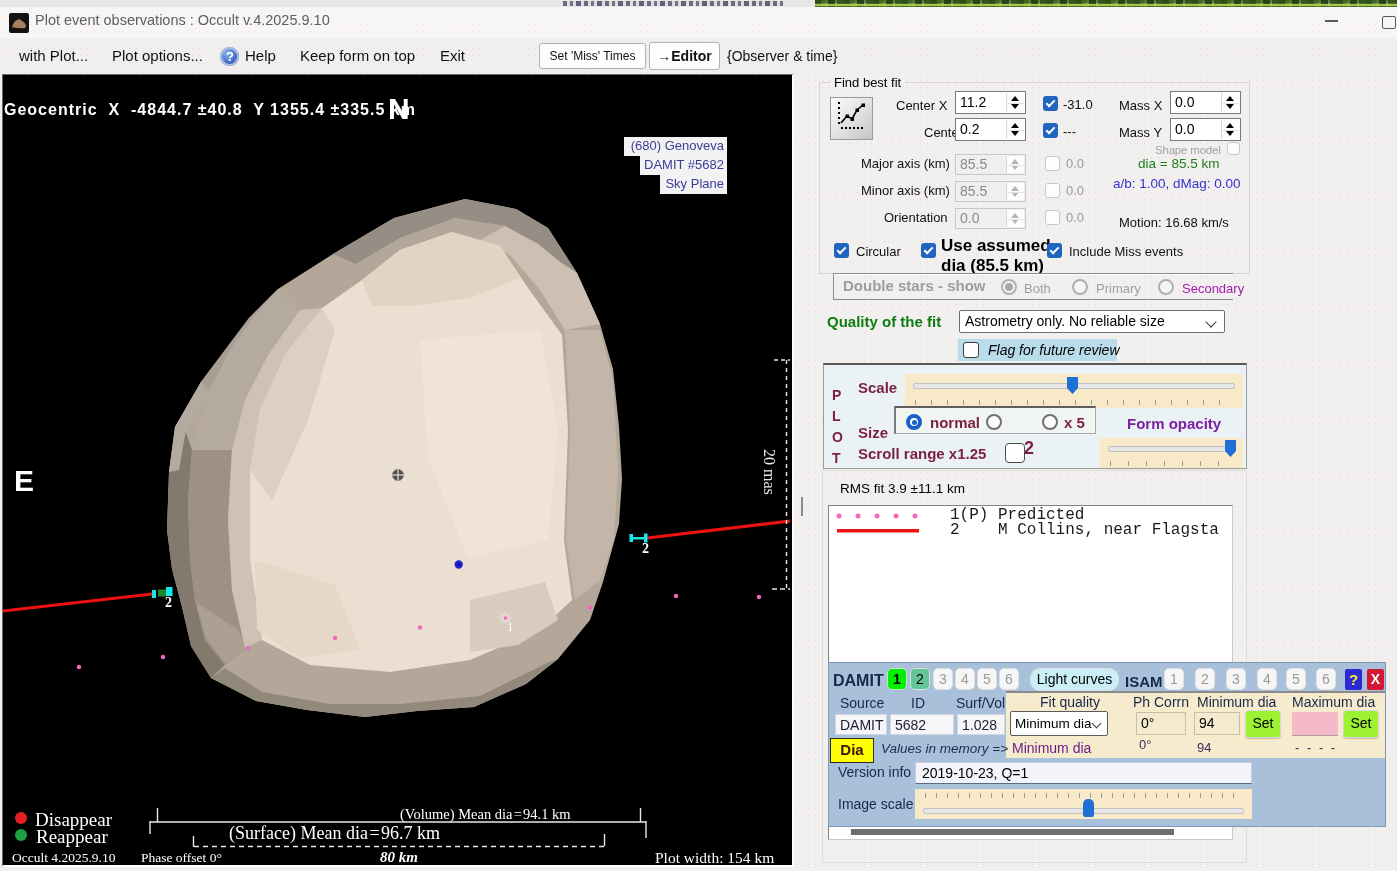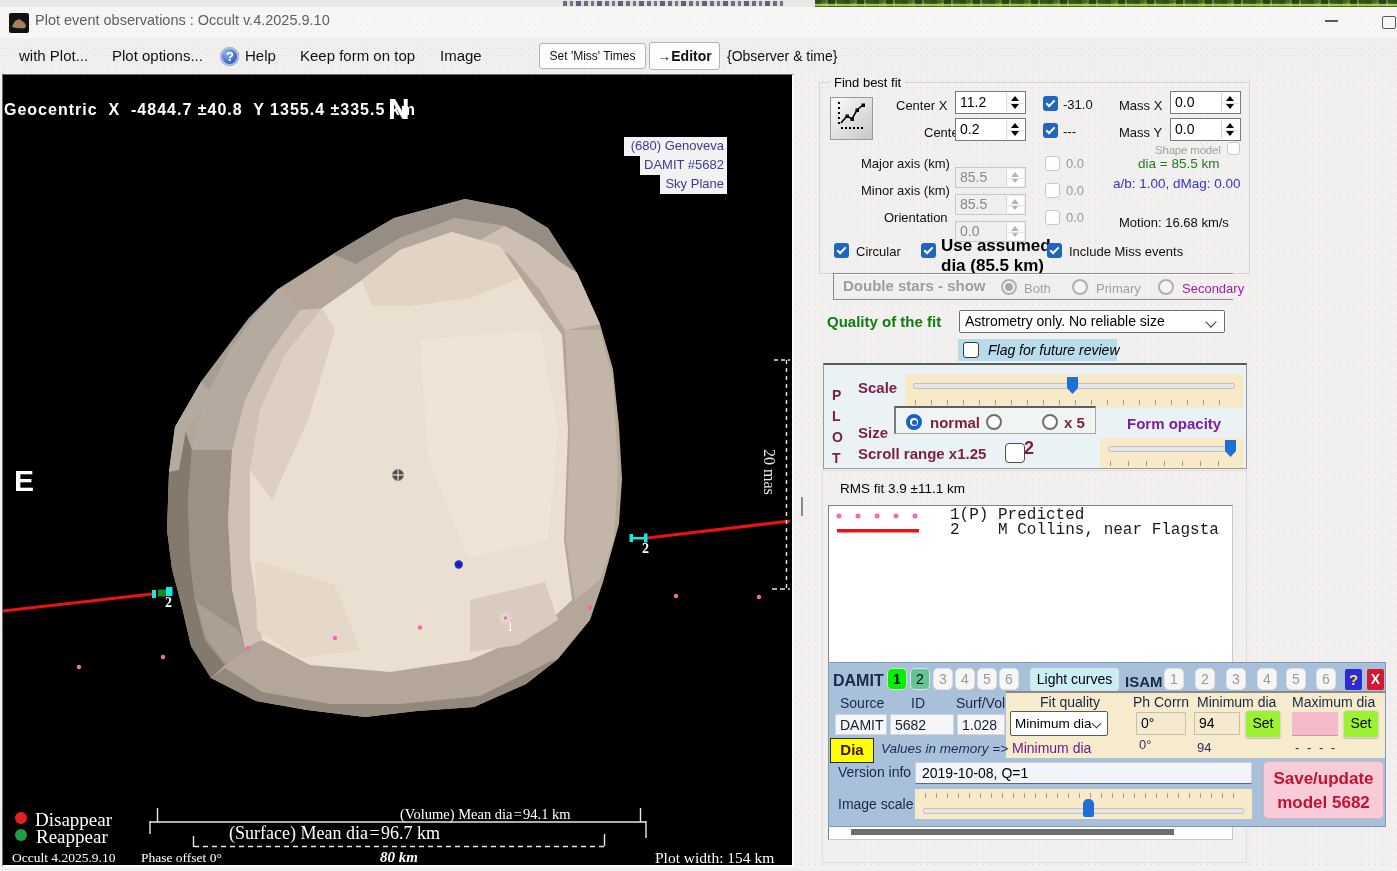--- a/index.html
+++ b/index.html
@@ -29,21 +29,21 @@
 #bigN{left:388px;top:97px;color:#fff;font-weight:bold;font-size:30px;line-height:23px;}
 #bigE{left:14px;top:470px;color:#fff;font-weight:bold;font-size:30px;line-height:22px;}
 .infolbl{background:#f2f2f2;color:#3c3c96;font-size:13px;line-height:16px;padding:1px 3px 2px 3px;text-align:right;}
 .serif{font-family:"Liberation Serif",serif;}
 .mono{font-family:"Liberation Mono",monospace;font-size:16px;line-height:15.3px;white-space:pre;color:#1a1a1a;}
 #maslbl{left:778px;top:449px;color:#e8e8e8;font-family:"Liberation Serif",serif;font-size:16px;transform:rotate(90deg);transform-origin:top left;white-space:pre;}
 
 .gb{border:1px solid #d3d2d0;}
 .lbl{font-size:13px;color:#101010;white-space:pre;}
 .tb{background:#fff;border:1px solid #7a7a7a;box-sizing:border-box;font-size:14px;color:#000;padding-left:4px;}
-.tbd{background:#f1efee;border:1px solid #c8c7c5;box-sizing:border-box;font-size:14px;color:#8a8a8a;padding-left:4px;margin-top:13px;}
+.tbd{background:#f1efee;border:1px solid #c8c7c5;box-sizing:border-box;font-size:14px;color:#8a8a8a;padding-left:4px;}
 .cb{width:15px;height:15px;background:#2065c0;border-radius:3px;box-sizing:border-box;}
 .cb::after{content:"";position:absolute;left:3px;top:4px;width:7px;height:3px;border-left:2px solid #fff;border-bottom:2px solid #fff;transform:rotate(-45deg);}
 .cbe{width:15px;height:15px;background:#fdfdfd;border:1px solid #c9c8c6;border-radius:3px;box-sizing:border-box;}
 .spin{position:absolute;right:1px;top:1px;bottom:1px;width:17px;background:#fdfdfd;border-left:1px solid #d8d8d8;}
 .spin i,.spin b{position:absolute;left:4px;width:0;height:0;border-left:4px solid transparent;border-right:4px solid transparent;}
 .spin i{top:3px;border-bottom:5px solid #000;}
 .spin b{bottom:3px;border-top:5px solid #000;}
 .spin::after{content:"";position:absolute;left:0;right:0;top:50%;height:1px;background:#e4e4e4;}
 .spind i{border-bottom-color:#b5b5b5;}
 .spind b{border-top-color:#b5b5b5;}
@@ -76,21 +76,21 @@
   <div class="abs" id="title">Plot event observations : Occult v.4.2025.9.10</div>
   <div class="abs" id="minbtn"></div>
   <div class="abs" id="maxbtn"></div>
   <div class="abs" id="menubar"></div>
   <div class="abs mi" style="left:19px;">with Plot...</div>
   <div class="abs mi" style="left:112px;">Plot options...</div>
   <div class="abs" style="left:220px;top:47px;width:19px;height:19px;border-radius:50%;background:radial-gradient(circle at 7px 6px,#8ab4ea,#2a50b8 75%);box-shadow:inset 0 0 0 2px #aebfe0;"></div>
   <div class="abs" style="left:226px;top:49px;color:#fff;font-weight:bold;font-size:13px;">?</div>
   <div class="abs mi" style="left:245px;">Help</div>
   <div class="abs mi" style="left:300px;">Keep form on top</div>
-  <div class="abs mi" style="left:440px;">Image</div>
+  <div class="abs mi" style="left:440px;">Exit</div>
   <div class="abs btn" style="left:532px;top:43px;width:107px;height:26px;font-size:12px;line-height:24px;margin-left:7px;">Set 'Miss' Times</div>
   <div class="abs btn" style="left:649px;top:42px;width:71px;height:28px;font-size:14px;line-height:26px;font-weight:bold;">→Editor</div>
   <div class="abs mi" style="left:727px;top:48px;font-size:14px;">{Observer &amp; time}</div>
 
   <div class="abs" id="plot"></div>
   <svg class="abs" id="plotsvg" width="790" height="790" viewBox="3 75 790 790" style="left:3px;top:75px;">
 
     <polygon points="465,199 516,209 548,228 577,273 600,324 613,369 619,427 622,479 619,524 603,582 590,620 558,659 526,684 474,707 417,711 365,717 307,710 256,701 211,678 191,646 182,607 172,569 167,530 169,472 175,427 201,382 249,318 278,289 333,254 394,218" fill="#b4a79a"></polygon>
 
     <polygon points="333,254 394,218 465,199 516,209 548,228 577,273 560,262 538,244 505,226 455,218 400,238 356,264" fill="#968d84"></polygon>
@@ -346,21 +346,21 @@
 2    M Collins, near Flagsta</div>
 
   <div class="abs" id="damit"></div>
   <div class="abs dlbl" style="left:833px;top:672px;font-weight:bold;font-size:16px;">DAMIT</div>
   <div class="abs dbtn" style="left:887px;top:668px;background:#00f000;border-color:#c8e8c8;color:#000;font-weight:bold;">1</div>
   <div class="abs dbtn" style="left:910px;top:668px;background:#63c596;border-color:#d0e8d8;color:#000;">2</div>
   <div class="abs dbtn" style="left:933px;top:668px;">3</div>
   <div class="abs dbtn" style="left:955px;top:668px;">4</div>
   <div class="abs dbtn" style="left:977px;top:668px;">5</div>
   <div class="abs dbtn" style="left:999px;top:668px;">6</div>
-  <div class="abs" style="left:1030px;top:668px;width:89px;height:23px;background:#c9eef5;border:1px solid #e0e0e0;border-radius:3px;box-sizing:border-box;text-align:center;font-size:14px;line-height:21px;">Light curves</div>
+  <div class="abs" style="left:1030px;top:668px;width:89px;height:23px;background:#c9eef5;border:1px solid #e0e0e0;border-radius:10px;box-sizing:border-box;text-align:center;font-size:14px;line-height:21px;">Light curves</div>
   <div class="abs dlbl" style="left:1125px;top:673px;font-weight:bold;font-size:15px;">ISAM</div>
   <div class="abs dbtn" style="left:1164px;top:668px;">1</div>
   <div class="abs dbtn" style="left:1195px;top:668px;">2</div>
   <div class="abs dbtn" style="left:1226px;top:668px;">3</div>
   <div class="abs dbtn" style="left:1257px;top:668px;">4</div>
   <div class="abs dbtn" style="left:1286px;top:668px;">5</div>
   <div class="abs dbtn" style="left:1316px;top:668px;">6</div>
   <div class="abs" style="left:1345px;top:669px;width:17px;height:21px;background:#2b2bd5;border-radius:2px;color:#ffe838;font-weight:bold;text-align:center;font-size:15px;line-height:21px;">?</div>
   <div class="abs" style="left:1367px;top:669px;width:17px;height:21px;background:#d51731;border-radius:2px;color:#fff;font-weight:bold;text-align:center;font-size:14px;line-height:21px;">X</div>
   <div class="abs dlbl" style="left:840px;top:695px;">Source</div>
@@ -383,25 +383,24 @@
   <div class="abs setbtn" style="left:1245px;top:710px;">Set</div>
   <div class="abs" style="left:1292px;top:712px;width:46px;height:23px;background:#f5b9ca;border-bottom:1px solid #b89aa5;"></div>
   <div class="abs setbtn" style="left:1343px;top:710px;">Set</div>
   <div class="abs" style="left:830px;top:738px;width:44px;height:25px;background:#ffff00;border:1.5px solid #2a2a2a;box-sizing:border-box;text-align:center;font-weight:bold;font-size:15px;line-height:22px;color:#401010;">Dia</div>
   <div class="abs" style="left:881px;top:741px;font-size:13.5px;font-style:italic;color:#1c2c50;">Values in memory =&gt;</div>
   <div class="abs" style="left:1012px;top:740px;font-size:14px;color:#6a1f8a;">Minimum dia</div>
   <div class="abs" style="left:1139px;top:737px;font-size:13px;color:#3c2c60;">0°</div>
   <div class="abs" style="left:1197px;top:740px;font-size:13px;color:#3c2c60;">94</div>
   <div class="abs" style="left:1295px;top:740px;font-size:13px;letter-spacing:2px;color:#1c2c50;">- - - -</div>
   <div class="abs dlbl" style="left:838px;top:764px;">Version info</div>
-  <div class="abs" style="left:915px;top:762px;width:337px;height:22px;background:#f2f4f9;border:1px solid #c8cedc;border-bottom:1.5px solid #5a6a80;box-sizing:border-box;font-size:14px;padding:2px 0 0 6px;">2019-10-08, Q=1</div>
+  <div class="abs" style="left:915px;top:762px;width:337px;height:22px;background:#f2f4f9;border:1px solid #c8cedc;border-bottom:1.5px solid #5a6a80;box-sizing:border-box;font-size:14px;padding:2px 0 0 6px;">2019-10-23, Q=1</div>
   <div class="abs dlbl" style="left:838px;top:796px;">Image scale</div>
   <div class="abs slider" style="left:915px;top:789px;width:337px;height:30px;">
     <div class="ticks" style="top:4px;background:repeating-linear-gradient(90deg,#9a9a9a 0 1px,transparent 1px 11px);"></div>
     <div class="groove" style="top:19px;"></div>
     <div class="thumbup" style="left:168px;top:10px;"></div>
   </div>
-  <div class="abs" style="left:1263px;top:761px;width:121px;height:58px;background:#f7ccd8;border:1px solid #d8b2c0;border-radius:5px;box-sizing:border-box;text-align:center;font-weight:bold;font-size:17px;line-height:24px;color:#c21135;padding-top:5px;">Save/update<br>model 5682</div>
 
   <div class="abs" style="left:851px;top:829px;width:323px;height:6px;background:#6e6e6e;"></div>
 
   <div class="abs" style="left:801px;top:497px;width:2px;height:19px;background:#8a8a8a;"></div>
 </div>
 
 </body></html>

